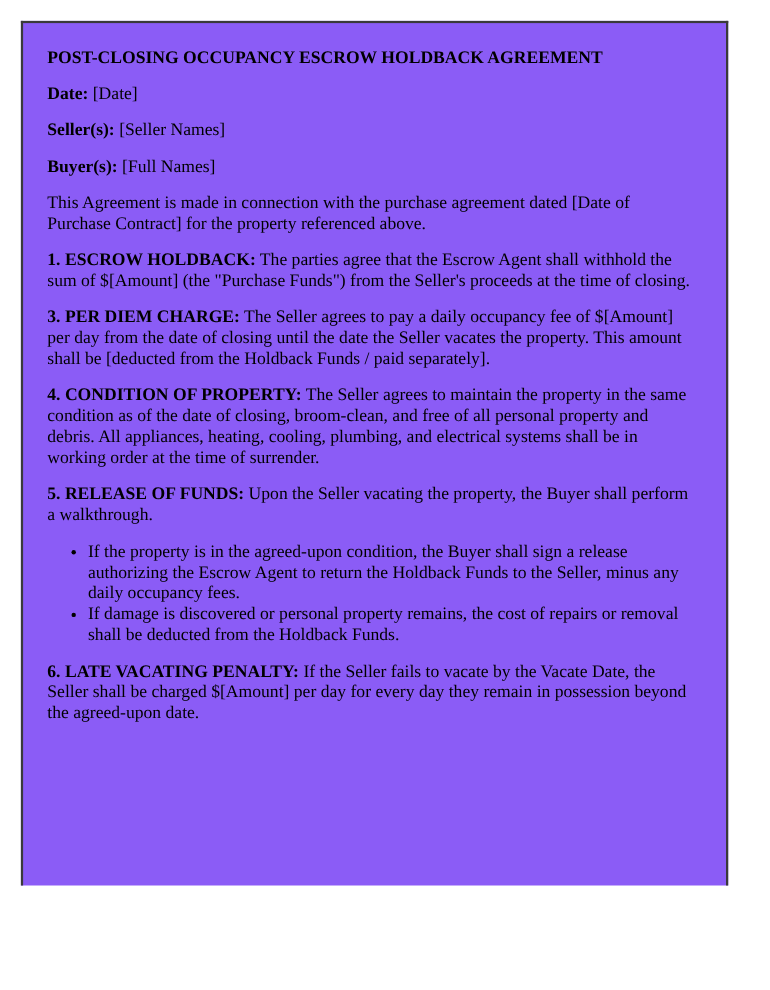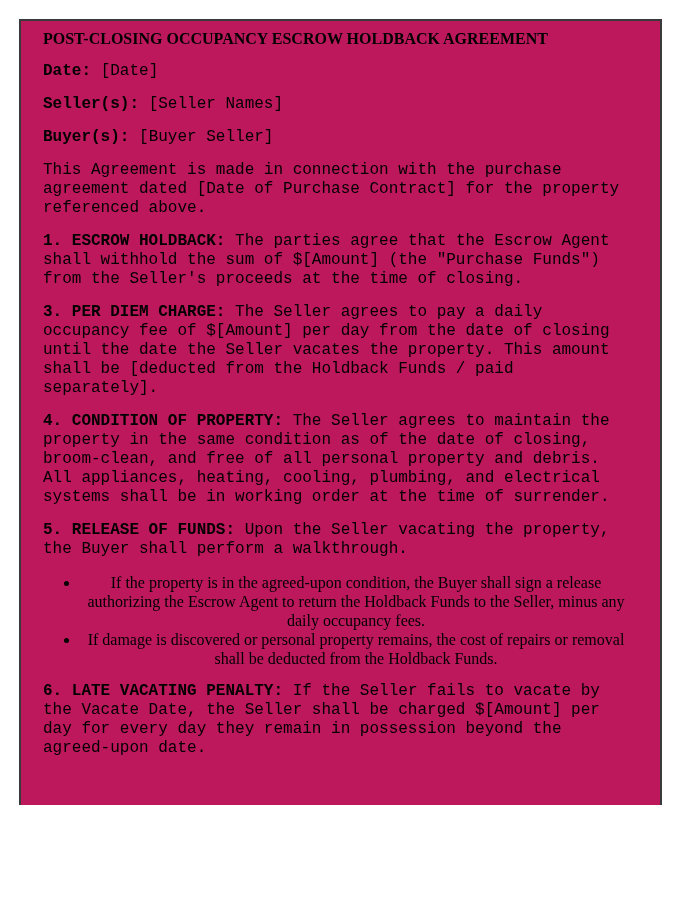--- a/index.html
+++ b/index.html
@@ -10,36 +10,36 @@
     color: #000000;
     position: relative;
     overflow: hidden;
   }
   .page {
     position: absolute;
     left: 19px; top: 19px;
     width: 643px; height: 786px;     
     border: 2px solid #3a3a3a;
     border-bottom: none;
-    padding: 8px 28px 0 22px;
+    padding: 22px 28px 0 22px;
     overflow: hidden;
-    background: #be185d;
+    background: #8b5cf6;
     font-size: 16px;
     line-height: 19px;
   }
   .doc-title {
     font-size: 16px;
     font-weight: bold;
     line-height: 19px;
     margin: 0 0 14px 0;
   }
-  .para { margin: 0 0 14px 0; font-family: Liberation Mono, monospace; }
+  .para { margin: 0 0 14px 0; }
   .para strong { font-weight: bold; }
   ul.bullets { margin: 0 0 14px 0; padding-left: 37px; }
-  ul.bullets li { margin: 0; text-align: center; }
+  ul.bullets li { margin: 0; }
 </style>
 </head>
 <body>
 
 <div class="page">
 
   <h1 class="doc-title">POST-CLOSING OCCUPANCY ESCROW HOLDBACK AGREEMENT</h1>
 
   <p class="para">
     <strong>Date:</strong>
@@ -47,21 +47,21 @@
   </p>
 
 
   <p class="para">
     <strong>Seller(s):</strong>
     <span>[Seller Names]</span>
   </p>
 
   <p class="para">
     <strong>Buyer(s):</strong>
-    <span>[Buyer Seller]</span>
+    <span>[Full Names]</span>
   </p>
 
   <p class="para">This Agreement is made in connection with the purchase agreement dated [Date of Purchase Contract] for the property referenced above.</p>
 
   <p class="para">
     <strong>1. ESCROW HOLDBACK:</strong>
     <span>The parties agree that the Escrow Agent shall withhold the sum of $[Amount] (the "Purchase Funds") from the Seller's proceeds at the time of closing.</span>
   </p>
 
 

